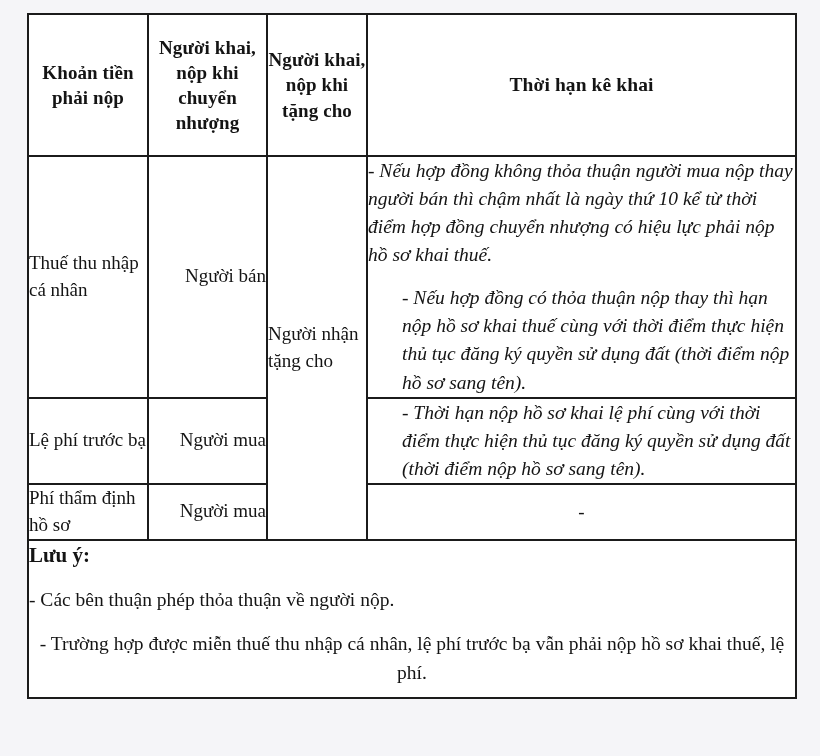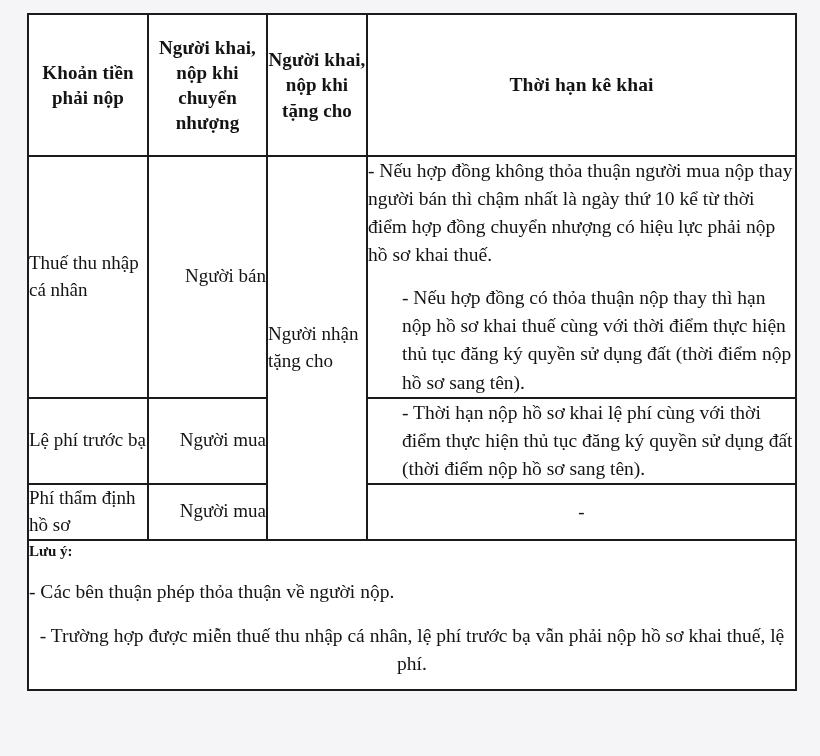--- a/index.html
+++ b/index.html
@@ -96,34 +96,35 @@
     vertical-align: top;
   }
   td.deadline-cell.center-dash {
     text-align: center;
     vertical-align: middle;
     padding: 8px;
   }
 
   td.deadline-cell p {
     margin: 0 0 15px 0;
+    font-style: italic;
   }
   td.deadline-cell p:last-child {
     margin-bottom: 0;
     padding-left: 34px;
   }
 
   
   td.note-cell {
     padding: 14px 14px 16px 14px;
     vertical-align: top;
     text-align: left;
   }
   .note-title {
-    font-size: 15px;
+    font-size: 21px;
     font-weight: bold;
     line-height: 1.4;
     margin: 0 0 16px 0;
   }
   .note-line {
     font-size: 19.5px;
     line-height: 1.45;
     margin: 0 0 16px 0;
   }
   .note-line:last-child {

